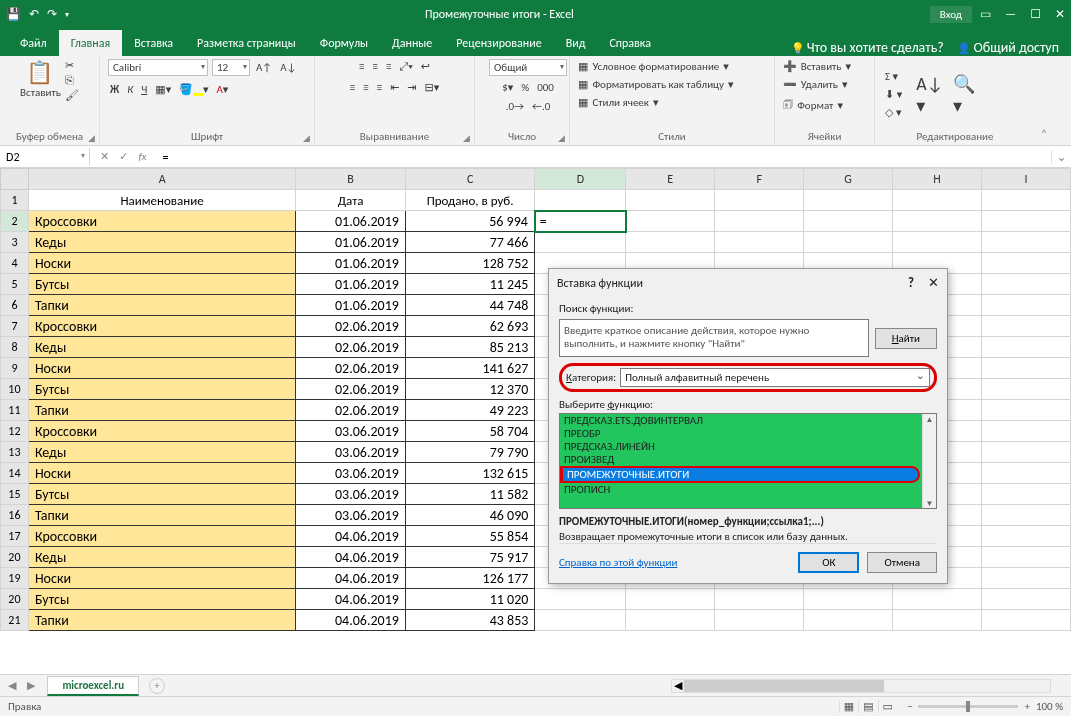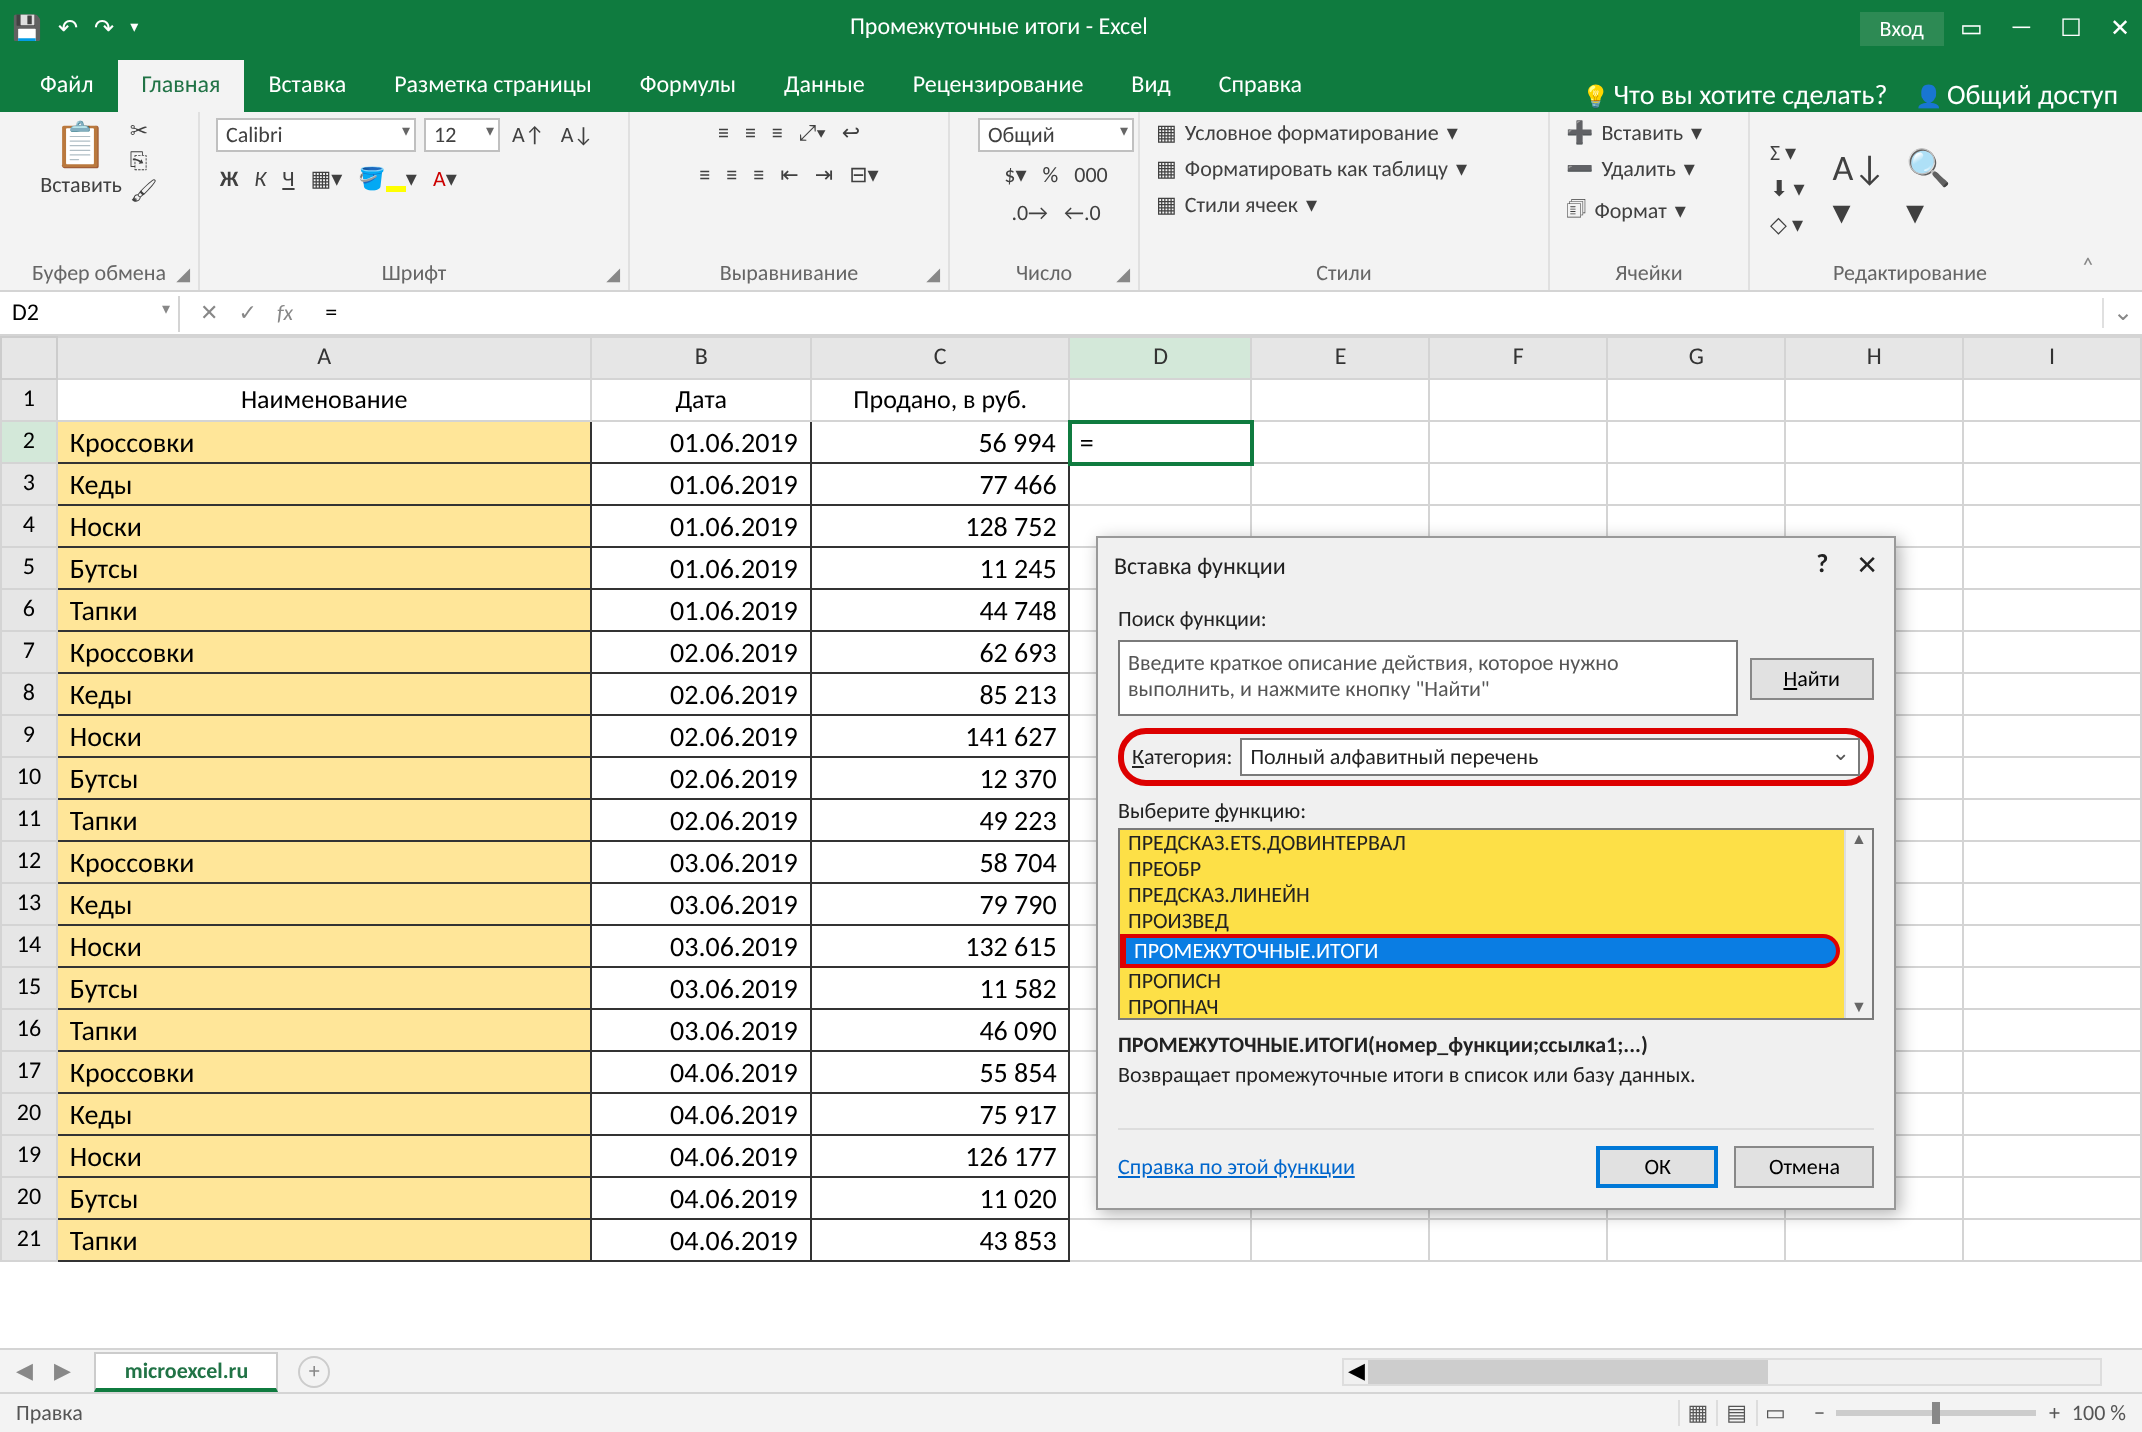--- a/index.html
+++ b/index.html
@@ -81,27 +81,27 @@
 .dialog .dtitle { padding: 6px 8px; display: flex; justify-content: space-between; font-size: 12px; align-items: flex-end; }
 .dialog .dtitle .dclose { display: flex; gap: 14px; font-size: 13px; }
 .dialog .dbody { padding: 6px 10px 10px 10px; }
 .dialog .row { display: flex; align-items: center; gap: 6px; margin-bottom: 6px; }
 .dialog .searchbox { flex: 1; background: #fff; border: 1px solid #7a7a7a; padding: 4px; font-size: 11px; color: #555; height: 38px;}
 .dialog .dbtn { border: 1px solid #888; background: #e1e1e1; padding: 3px 16px; font-size: 11px; }
 .dialog .dbtn.ok { border: 2px solid #0078d7; padding: 2px 22px; }
 .dialog .catrow { border: 3px solid #d00; border-radius: 14px; padding: 2px 4px; display: flex; align-items: center; gap: 4px;}
 .dialog .catrow .combo2 { flex: 1; background: #fff; border: 1px solid #7a7a7a; padding: 2px 4px; position: relative; font-size: 11px;}
 .dialog .catrow .combo2::after { content: "⌄"; position: absolute; right: 4px; top: 0; color: #555;}
-.dialog .fnlist { border: 1px solid #7a7a7a; background: #fde047; height: 96px; overflow: hidden; position: relative; margin-top: 2px;}
+.dialog .fnlist { border: 1px solid #7a7a7a; background: #22c55e; height: 96px; overflow: hidden; position: relative; margin-top: 2px;}
 .dialog .fnlist .item { padding: 0px 4px; font-size: 11px; line-height: 13px;}
 .dialog .fnlist .item.sel { background: #0a7de3; color: #fff; border: 2px solid #d00; border-left-width: 3px; border-radius: 0 10px 10px 0; margin-right: 16px;}
 .dialog .fnlist .scroll { position: absolute; right: 0; top: 0; bottom: 0; width: 14px; background: #f0f0f0; border-left: 1px solid #ddd; display: flex; flex-direction: column; justify-content: space-between; align-items:center; font-size: 8px; color: #666;}
 .dialog .sig { font-weight: bold; margin-top: 6px; font-size: 11px;}
 .dialog .desc { font-size: 11px; margin-top: 2px;}
-.dialog .dfoot { display: flex; justify-content: space-between; align-items: center; margin-top: 20px; border-top: 1px solid #ddd; padding-top: 8px;}
+.dialog .dfoot { display: flex; justify-content: space-between; align-items: center; border-top: 1px solid #ddd; padding-top: 8px;}
 .dialog .help { color: #0066cc; text-decoration: underline; font-size: 11px;}
 .underline { text-decoration: underline; }
 </style>
 </head>
 <body>
 
 <div class="titlebar">
   <div class="qat">
     <span>💾</span>
     <span>↶</span>
@@ -571,21 +571,20 @@
       <div class="combo2">Полный алфавитный перечень</div>
     </div>
     <div style="margin-top:4px;">Выберите <span class="underline">ф</span>ункцию:</div>
     <div class="fnlist" id="fnlist">
       <div class="item">ПРЕДСКАЗ.ETS.ДОВИНТЕРВАЛ</div>
         <div class="item">ПРЕОБР</div>
         <div class="item">ПРЕДСКАЗ.ЛИНЕЙН</div>
         <div class="item">ПРОИЗВЕД</div>
         <div class="item sel">ПРОМЕЖУТОЧНЫЕ.ИТОГИ</div>
         <div class="item">ПРОПИСН</div>
-        <div class="item">ПРОПНАЧ</div>
         <div class="scroll">
           <span>▲</span>
           <span>▼</span>
         </div>
     </div>
     <div class="sig">ПРОМЕЖУТОЧНЫЕ.ИТОГИ(номер_функции;ссылка1;...)</div>
     <div class="desc">Возвращает промежуточные итоги в список или базу данных.</div>
     <div class="dfoot">
       <a class="help">Справка по этой функции</a>
       <div style="display:flex; gap:8px;">

